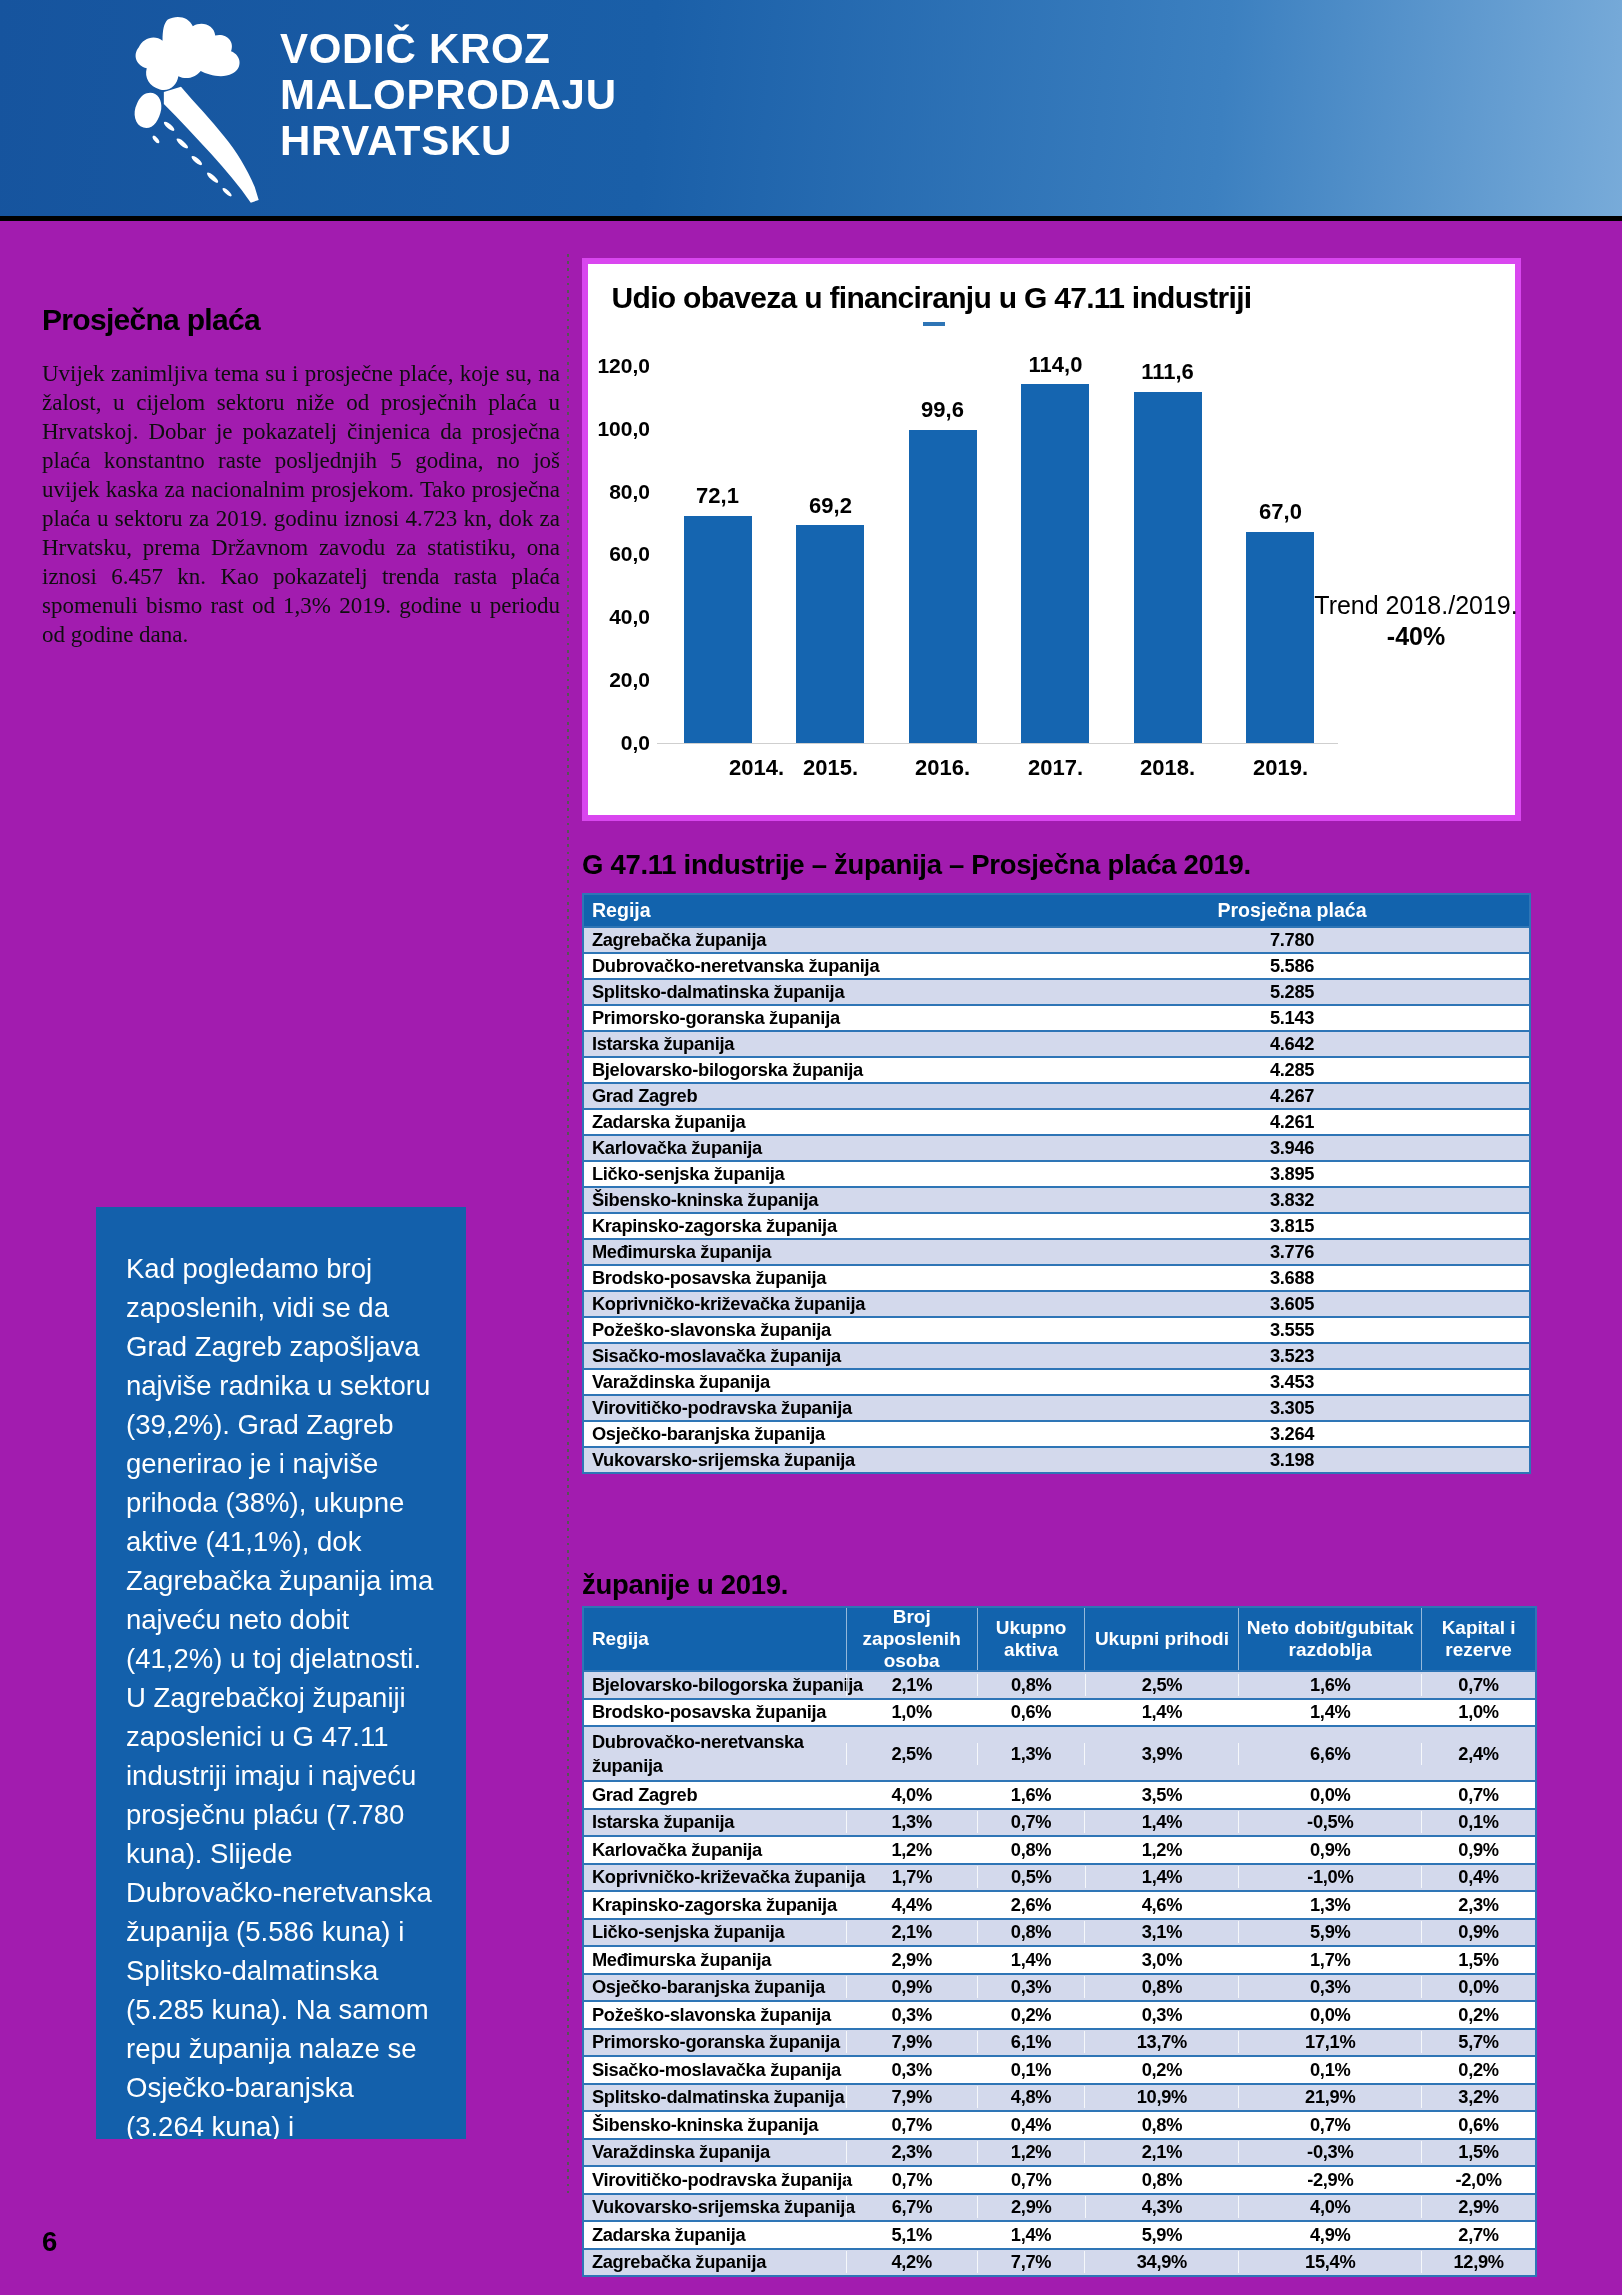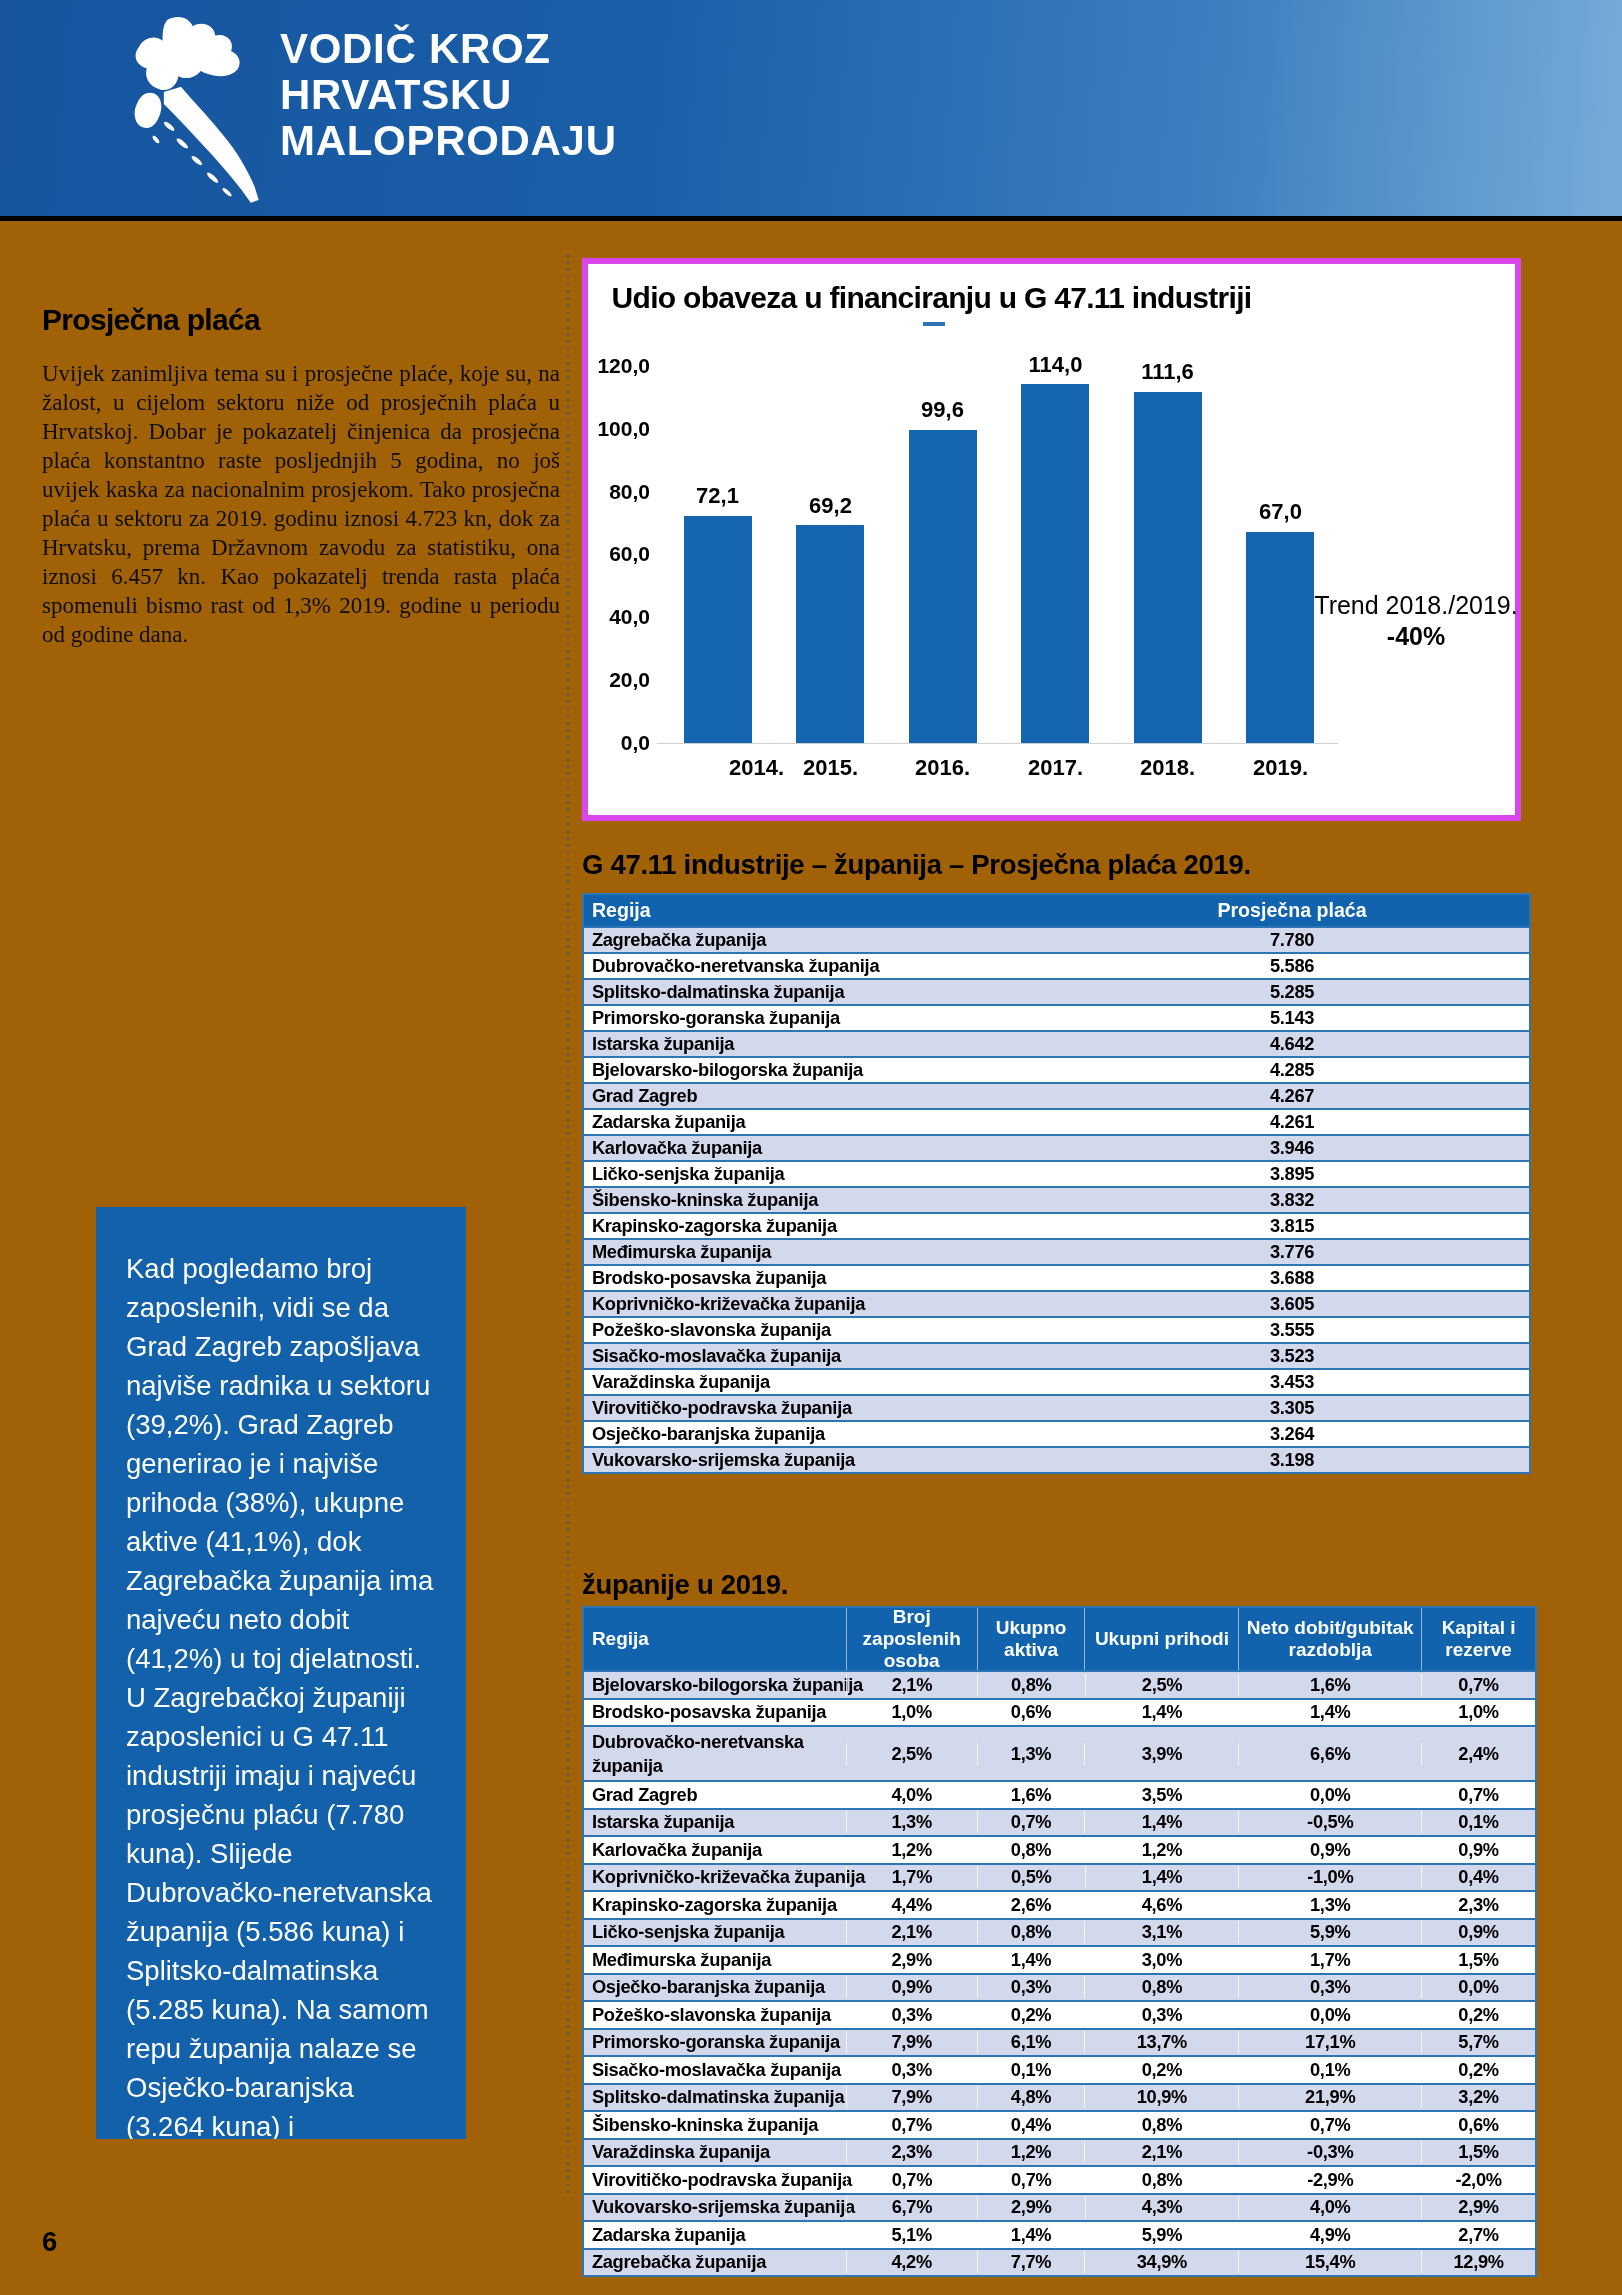--- a/index.html
+++ b/index.html
@@ -1,16 +1,16 @@
 <!DOCTYPE html>
 <html style="font-size:10.5px"><head>
 <meta charset="utf-8">
 <style>
   html,body { margin:0; padding:0; background:#888; }
-  .page { position:relative; width:1623px; height:2295px; background:#a16207;
+  .page { position:relative; width:1623px; height:2295px; background:#a21caf;
           font-family:"Liberation Sans", sans-serif; overflow:hidden; }
 
   
   .banner { position:absolute; left:0; top:0; width:1623px; height:216px;
             background:linear-gradient(95deg,#16549e 0%,#1a5fa8 40%,#3c80c0 75%,#78abd9 100%); }
   .black-rule { position:absolute; left:0; top:216px; width:1623px; height:4.6px; background:#000; }
   .croatia { position:absolute; left:90px; top:13px; width:178px; height:191px; }
   .banner-title { position:absolute; left:280px; top:26px; color:#fff; font-weight:bold;
                   font-size:42px; line-height:46px; letter-spacing:0.7px; }
 
@@ -97,22 +97,22 @@
         <ellipse cx="120" cy="172" rx="10" ry="3.5" transform="rotate(40 120 172)"></ellipse>
         <ellipse cx="140" cy="198" rx="11" ry="3.5" transform="rotate(40 140 198)"></ellipse>
         <ellipse cx="162" cy="224" rx="10" ry="3.5" transform="rotate(40 162 224)"></ellipse>
         <ellipse cx="186" cy="250" rx="11" ry="3.5" transform="rotate(42 186 250)"></ellipse>
         <ellipse cx="208" cy="272" rx="9" ry="3" transform="rotate(42 208 272)"></ellipse>
         <ellipse cx="100" cy="192" rx="7" ry="3" transform="rotate(50 100 192)"></ellipse>
       </g>
     </svg>
     <div class="banner-title">
       <div>VODIČ KROZ</div>
+      <div>MALOPRODAJU</div>
       <div>HRVATSKU</div>
-      <div>MALOPRODAJU</div>
     </div>
   </header>
   <div class="black-rule"></div>
 
   <div class="leftcol">
     <h2 class="section-heading">Prosječna plaća</h2>
     <p>Uvijek zanimljiva tema su i prosječne plaće, koje su, na žalost, u cijelom sektoru niže od prosječnih plaća u Hrvatskoj. Dobar je pokazatelj činjenica da prosječna plaća konstantno raste posljednjih 5 godina, no još uvijek kaska za nacionalnim prosjekom. Tako prosječna plaća u sektoru za 2019. godinu iznosi 4.723 kn, dok za Hrvatsku, prema Državnom zavodu za statistiku, ona iznosi 6.457 kn. Kao pokazatelj trenda rasta plaća spomenuli bismo rast od 1,3% 2019. godine u periodu od godine dana.</p>
   </div>
 
   <div class="highlight-box">

